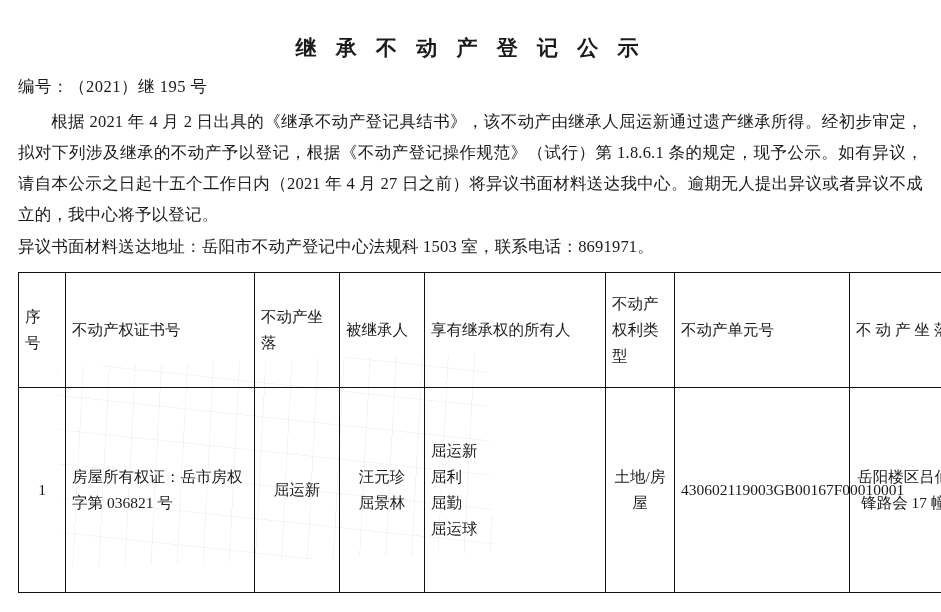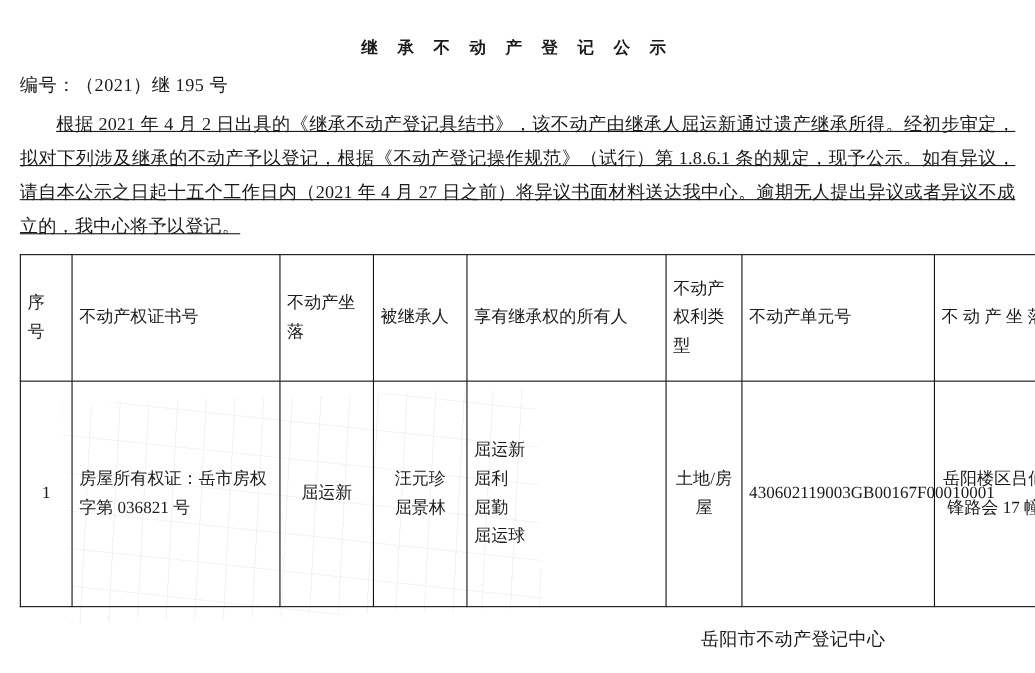--- a/index.html
+++ b/index.html
@@ -31,41 +31,40 @@
     height: 200px;
     opacity: 0.10;
     background:
       repeating-linear-gradient(95deg, rgba(60,60,60,0.55) 0px, rgba(60,60,60,0.55) 1px, rgba(255,255,255,0) 1px, rgba(255,255,255,0) 26px),
       repeating-linear-gradient(8deg, rgba(60,60,60,0.45) 0px, rgba(60,60,60,0.45) 1px, rgba(255,255,255,0) 1px, rgba(255,255,255,0) 34px);
     pointer-events: none;
     transform: rotate(-2deg);
   }
   .doc-title {
     text-align: center;
-    font-size: 15px;
+    font-size: 21px;
     font-weight: bold;
     letter-spacing: 7px;
     padding-top: 34px;
     padding-bottom: 2px;
   }
   .doc-number {
     text-align: left;
     font-size: 16.5px;
     padding-right: 128px;
     padding-top: 12px;
     letter-spacing: 0.5px;
   }
   .body-text {
     font-size: 16.5px;
     line-height: 31px;
     text-align: justify;
     text-justify: inter-ideograph;
     padding-top: 8px;
     letter-spacing: 0.2px;
-    text-decoration: underline;
   }
   .body-text .indent {
     display: inline-block;
     width: 33px;
   }
   .addr-line {
     font-size: 16.5px;
     line-height: 30px;
     padding-top: 2px;
     letter-spacing: 0.2px;
@@ -126,20 +125,21 @@
 <div class="page">
 
   <div class="scan-stamp"></div>
 
   <div class="doc-title">继 承 不 动 产 登 记 公 示</div>
 
   <div class="doc-number">编号：（2021）继 195 号</div>
 
   <div class="body-text"><span class="indent"></span><span>根据 2021 年 4 月 2 日出具的《继承不动产登记具结书》，该不动产由继承人屈运新通过遗产继承所得。经初步审定， 拟对下列涉及继承的不动产予以登记，根据《不动产登记操作规范》（试行）第 1.8.6.1 条的规定，现予公示。如有异议，请自本公示之日起十五个工作日内（2021 年 4 月 27 日之前）将异议书面材料送达我中心。逾期无人提出异议或者异议不成立的，我中心将予以登记。</span></div>
 
+  <div class="addr-line">异议书面材料送达地址：岳阳市不动产登记中心法规科 1503 室，联系电话：8691971。</div>
 
   <table class="main-table">
     <thead>
       <tr>
         <th class="c-seq"><span class="th-spread">序号</span></th>
         <th class="c-cert"><span>不动产权证书号</span></th>
         <th class="c-owner"><span>不动产坐落</span></th>
         <th class="c-inherited"><span>被继承人</span></th>
         <th class="c-heirs"><span>享有继承权的所有人</span></th>
         <th class="c-type"><span>不动产权利类型</span></th>

